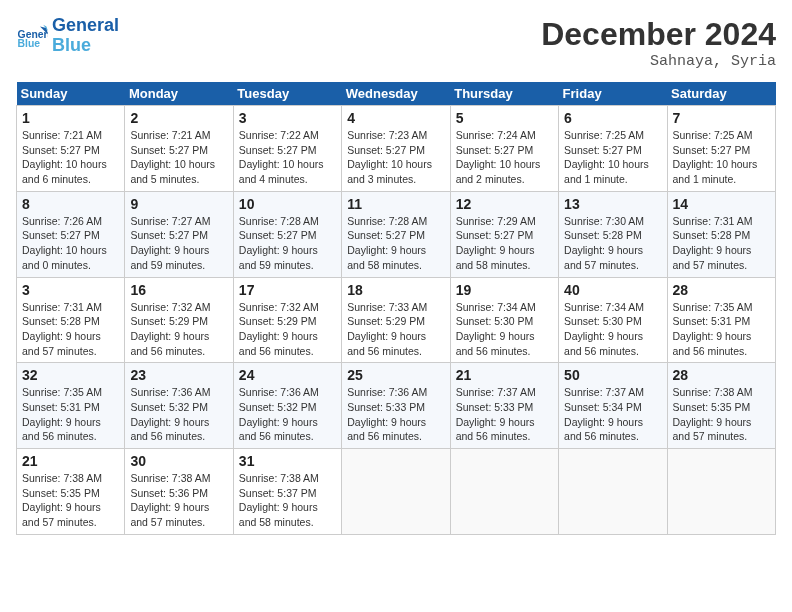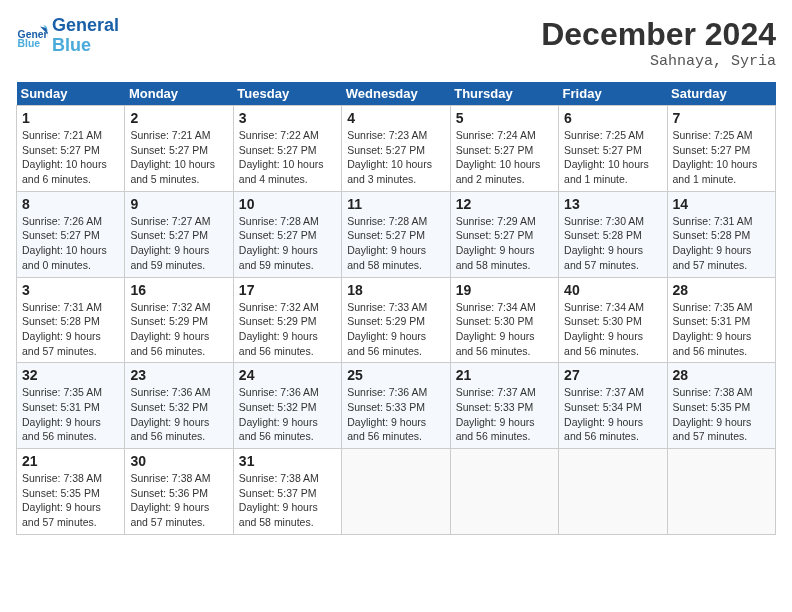--- a/index.html
+++ b/index.html
@@ -333,21 +333,21 @@
       </td>
         <td>
         <span class="day-num">21</span>
         <div class="day-info">
           <span>Sunrise:</span> 7:37 AM<br>
           <span>Sunset:</span> 5:33 PM<br>
           <span>Daylight:</span> 9 hours and 56 minutes.
         </div>
       </td>
         <td>
-        <span class="day-num">27</span>
+        <span class="day-num">50</span>
         <div class="day-info">
           <span>Sunrise:</span> 7:37 AM<br>
           <span>Sunset:</span> 5:34 PM<br>
           <span>Daylight:</span> 9 hours and 56 minutes.
         </div>
       </td>
         <td>
         <span class="day-num">28</span>
         <div class="day-info">
           <span>Sunrise:</span> 7:38 AM<br>

